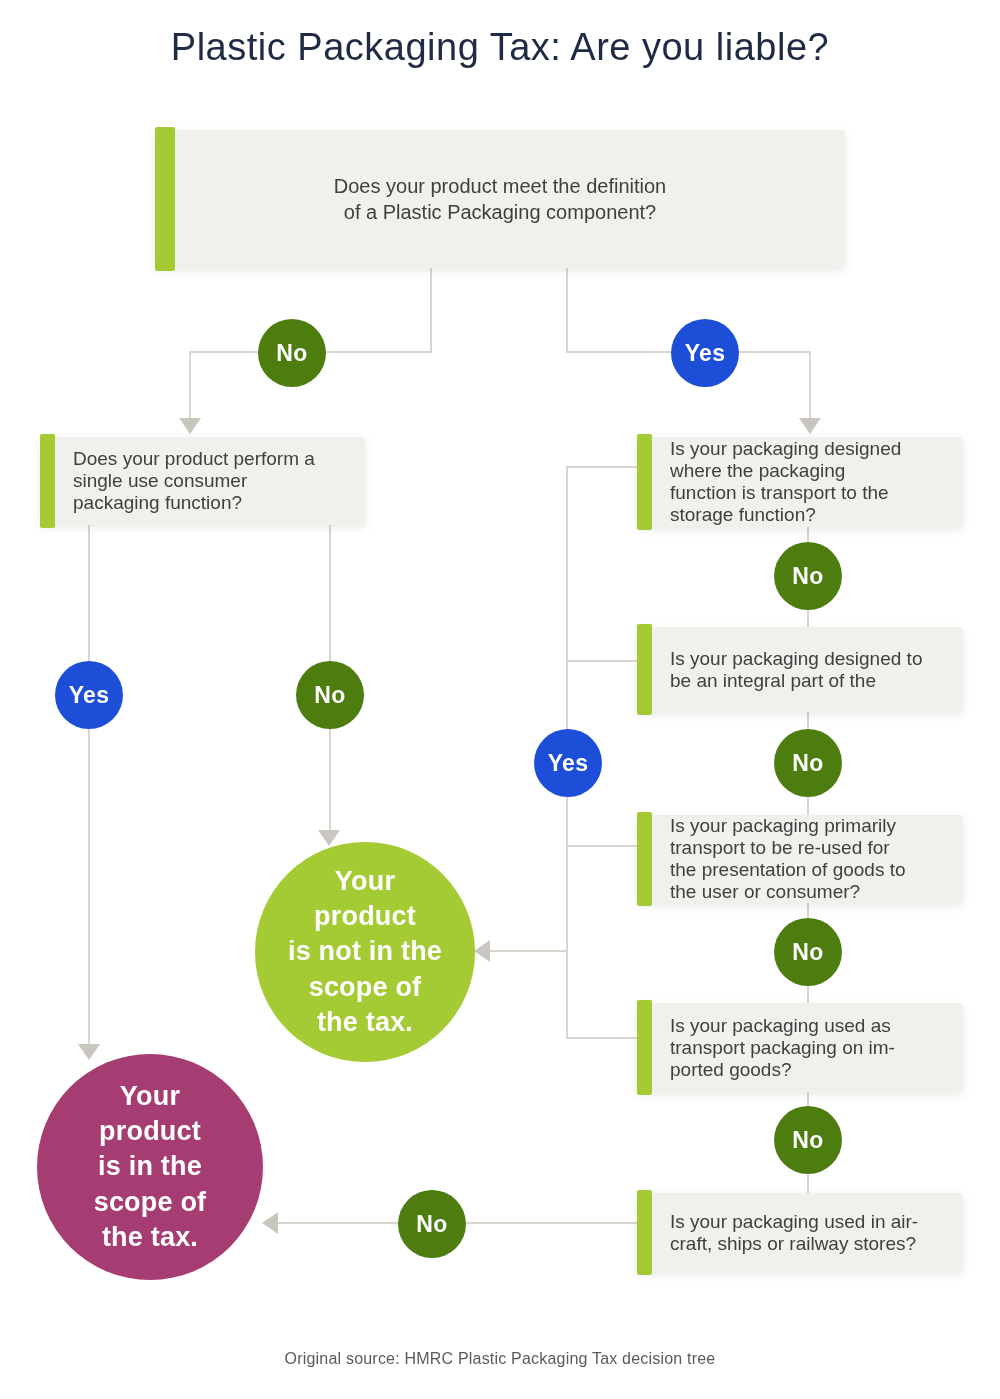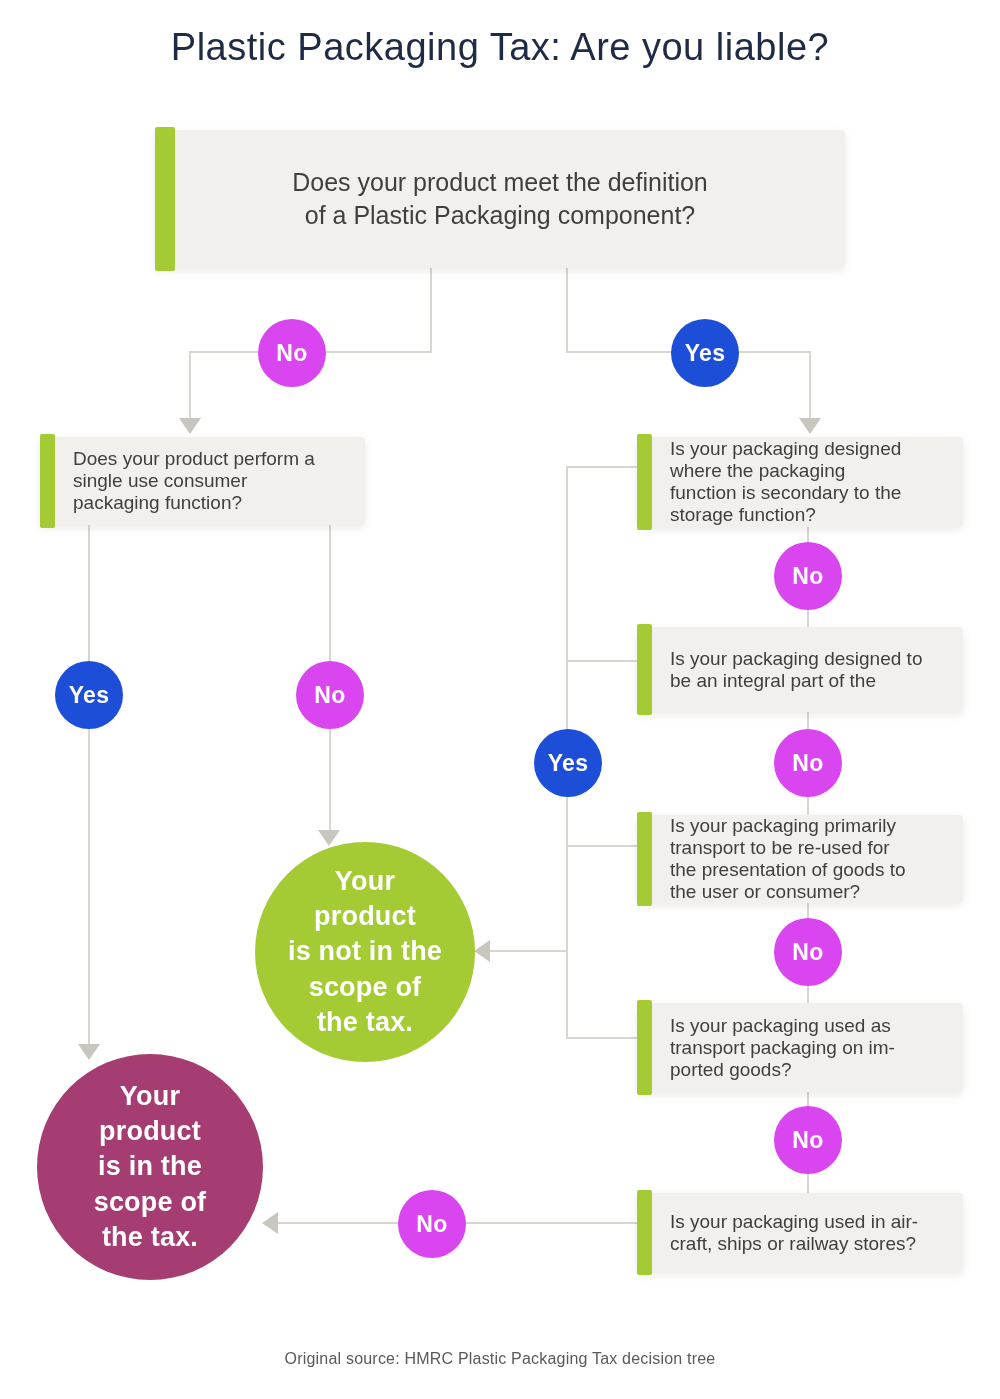--- a/index.html
+++ b/index.html
@@ -18,21 +18,21 @@
   }
   .qbox .bar{
     position:absolute;left:0;top:-3px;bottom:-3px;width:15px;
     background:#a4cb33;border-radius:2px;
   }
   .qbox .bar.wide{width:20px;}
   .qtext{
     position:absolute;left:33px;right:4px;top:50%;transform:translateY(-50%);
     font-size:19px;line-height:1.16;color:#3f3f3f;text-align:left;
   }
-  .qtext.center{left:24px;right:24px;text-align:center;font-size:25px;line-height:1.32;}
+  .qtext.center{left:24px;right:24px;text-align:center;font-size:20px;line-height:1.32;}
   
   .vline,.hline{position:absolute;background:#d9d5cf;z-index:1;}
   .vline{width:2px;}
   .hline{height:2px;}
   
   .arrow-down{
     position:absolute;width:0;height:0;z-index:1;
     border-left:11px solid transparent;border-right:11px solid transparent;
     border-top:16px solid #c9c5bf;
   }
@@ -40,21 +40,21 @@
     position:absolute;width:0;height:0;z-index:1;
     border-top:11px solid transparent;border-bottom:11px solid transparent;
     border-right:16px solid #c9c5bf;
   }
   
   .badge{
     position:absolute;width:68px;height:68px;border-radius:50%;z-index:3;
     display:flex;align-items:center;justify-content:center;
     color:#ffffff;font-size:23px;font-weight:700;letter-spacing:.3px;
   }
-  .badge.no{background:#d946ef;}
+  .badge.no{background:#4d7c0f;}
   .badge.yes{background:#1d4ed8;}
   
   .big-circle{
     position:absolute;border-radius:50%;z-index:2;
     display:flex;flex-direction:column;align-items:center;justify-content:center;
     color:#ffffff;font-size:27px;font-weight:700;line-height:1.3;text-align:left;
     letter-spacing:.2px;
   }
   .big-circle.green{background:#a4cb33;}
   .big-circle.magenta{background:#a63d72;}
@@ -112,21 +112,21 @@
       <div>single use consumer</div>
       <div>packaging function?</div>
     </div>
   </div>
 
   <div class="qbox" style="left:637px;top:437px;width:326px;height:90px;">
     <div class="bar"></div>
     <div class="qtext">
       <div>Is your packaging designed</div>
       <div>where the packaging</div>
-      <div>function is secondary to the</div>
+      <div>function is transport to the</div>
       <div>storage function?</div>
     </div>
   </div>
 
   <div class="qbox" style="left:637px;top:627px;width:326px;height:85px;">
     <div class="bar"></div>
     <div class="qtext">
       <div>Is your packaging designed to</div>
       <div>be an integral part of the</div>
     </div>

